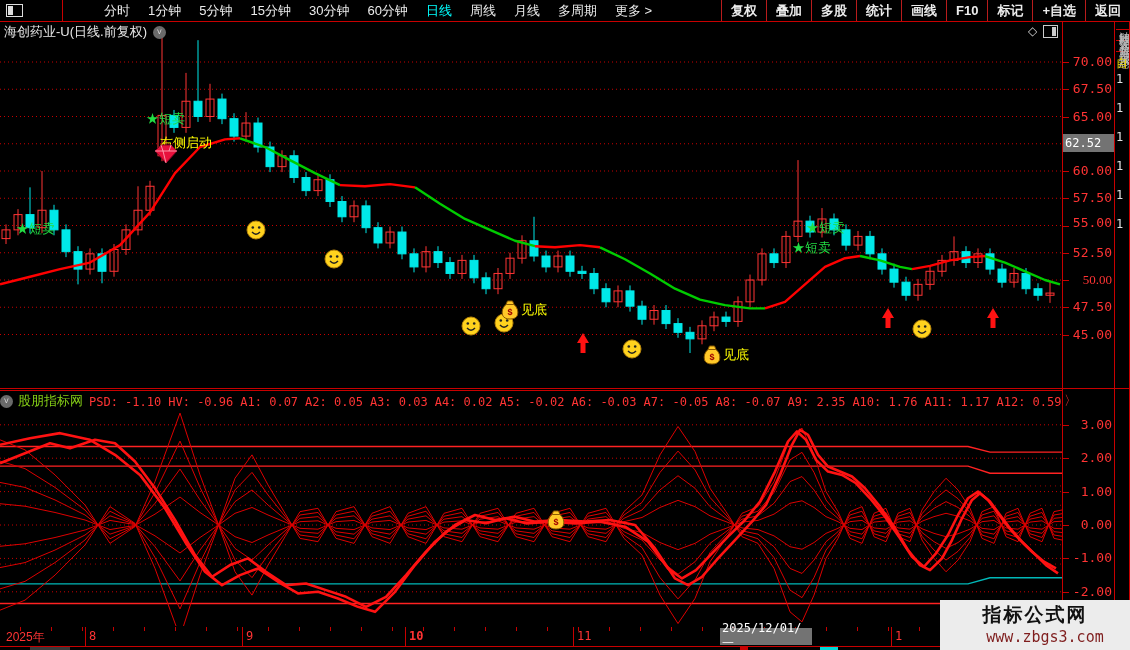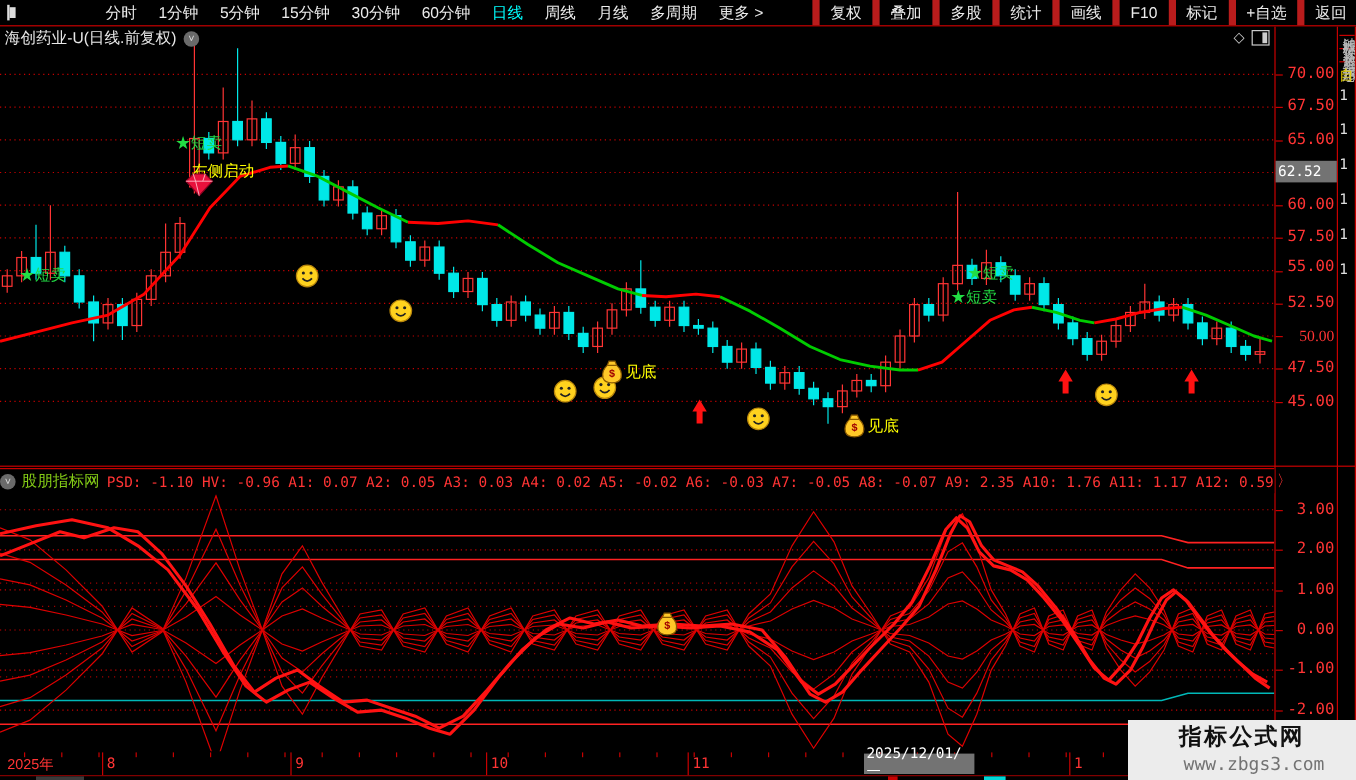--- a/index.html
+++ b/index.html
@@ -9,21 +9,21 @@
   
   .menubar{position:absolute;top:0;left:0;width:1130px;height:21px;display:flex;align-items:center;
            border-bottom:1px solid #c80000;color:#ececec;font-size:13px;z-index:6;background:#000;gap:32px;}
   .menubar .winicon{width:15px;height:11px;border:1px solid #ddd;margin:0 7px 0 6px;position:relative;}
   .menubar .winicon::after{content:"";position:absolute;left:1px;top:1px;bottom:1px;width:5px;background:#ddd;}
   .menubar .vsep{width:1px;height:21px;background:#c80000;}
   .menu-left{display:flex;align-items:center;height:21px;}
   .menu-left .mitem{padding:0 9px;cursor:default;white-space:nowrap;}
   .menu-left .mitem.active{color:#00ffff;}
   .menu-right{display:flex;align-items:center;height:21px;margin-left:auto;}
-  .menu-right .rbtn{padding:0 9px;height:21px;display:flex;align-items:center;border-left:6px solid #b91c1c;white-space:nowrap;}
+  .menu-right .rbtn{padding:0 9px;height:21px;display:flex;align-items:center;border-left:1px solid #b91c1c;white-space:nowrap;font-weight:bold;}
 
   
   .titlerow{position:absolute;top:23px;left:0;width:1060px;height:18px;display:flex;align-items:center;
             font-size:13px;z-index:5;pointer-events:none;}
   .titlerow .stock{color:#e8e8e8;margin:0 6px 0 4px;}
   .circ-ico{width:13px;height:13px;border-radius:50%;background:#6a6a6a;color:#dcdcdc;font-size:9px;
             display:inline-flex;align-items:center;justify-content:center;margin-right:5px;flex:none;}
   .titlerow .ma{margin-right:10px;white-space:nowrap;}
   .title-icons{position:absolute;top:23px;left:1028px;width:34px;height:16px;display:flex;gap:6px;align-items:center;z-index:6;color:#ddd;font-size:12px;}
   .diam{color:#ccc;}
@@ -65,21 +65,21 @@
   .rstrip .sect{color:#b8b8b8;font-size:12px;line-height:13px;width:22px;margin-left:-7px;
                 writing-mode:vertical-rl;letter-spacing:1px;}
   .rstrip .rsep{width:13px;height:1px;background:#c80000;margin:3px 0;}
   .rstrip .flag{color:#e6d200;font-size:12px;margin-left:0px;}
   .rstrip .one{color:#e0e0e0;font-size:12px;font-family:"DejaVu Sans Mono",monospace;height:29px;}
 
   
   .watermark{position:absolute;left:940px;top:600px;width:190px;height:50px;background:#ececec;z-index:9;
              display:flex;flex-direction:column;align-items:center;justify-content:center;}
   .watermark .w1{color:#111;font-size:19px;font-weight:bold;letter-spacing:2px;line-height:24px;}
-  .watermark .w2{color:#737373;font-size:15px;line-height:20px;font-family:"DejaVu Sans Mono",monospace;margin-left:20px;}
+  .watermark .w2{color:#7f1d1d;font-size:15px;line-height:20px;font-family:"DejaVu Sans Mono",monospace;margin-left:20px;}
 
   .sliver{position:absolute;top:647px;left:0;width:1130px;height:3px;background:#000;z-index:2;}
   .sliver .mk{position:absolute;top:0;height:3px;}
 </style>
 </head>
 <body>
 
 <div id="app">
 
   <div class="menubar">
@@ -489,21 +489,21 @@
   <div class="bluebox" style="left:1063px;top:134px;width:47px;height:18px;">62.52</div>
 
   <div class="dateaxis">
     <span class="ylab">2025年</span>
     <div id="months">
         <div class="montick" style="left: 85px;"></div>
         <div class="mon" style="left: 89px;">8</div>
         <div class="montick" style="left: 242px;"></div>
         <div class="mon" style="left: 246px;">9</div>
         <div class="montick" style="left: 405px;"></div>
-        <div class="mon" style="left: 409px;">10</div>
+        <div class="mon" style="left: 409px; font-weight: bold;">10</div>
         <div class="montick" style="left: 573px;"></div>
         <div class="mon" style="left: 577px;">11</div>
         <div class="montick" style="left: 891px;"></div>
         <div class="mon" style="left: 895px;">1</div>
         <div class="minortick" style="left: 20px;"></div>
         <div class="minortick" style="left: 51px;"></div>
         <div class="minortick" style="left: 82px;"></div>
         <div class="minortick" style="left: 113px;"></div>
         <div class="minortick" style="left: 144px;"></div>
         <div class="minortick" style="left: 175px;"></div>

